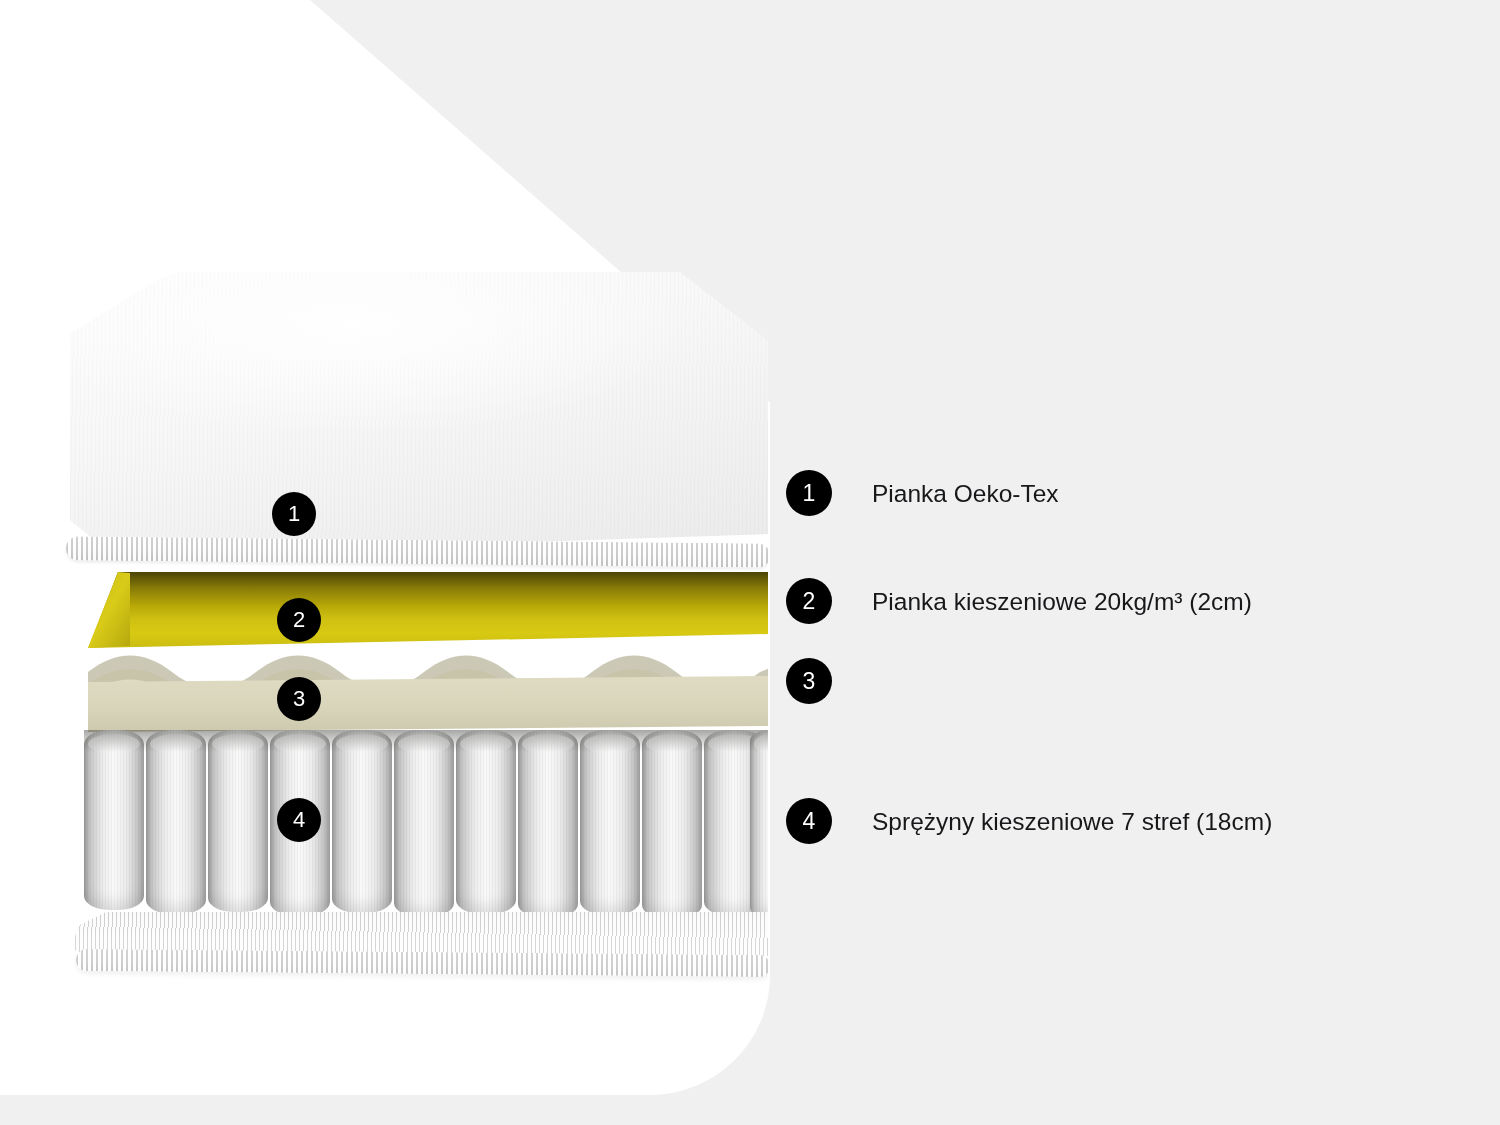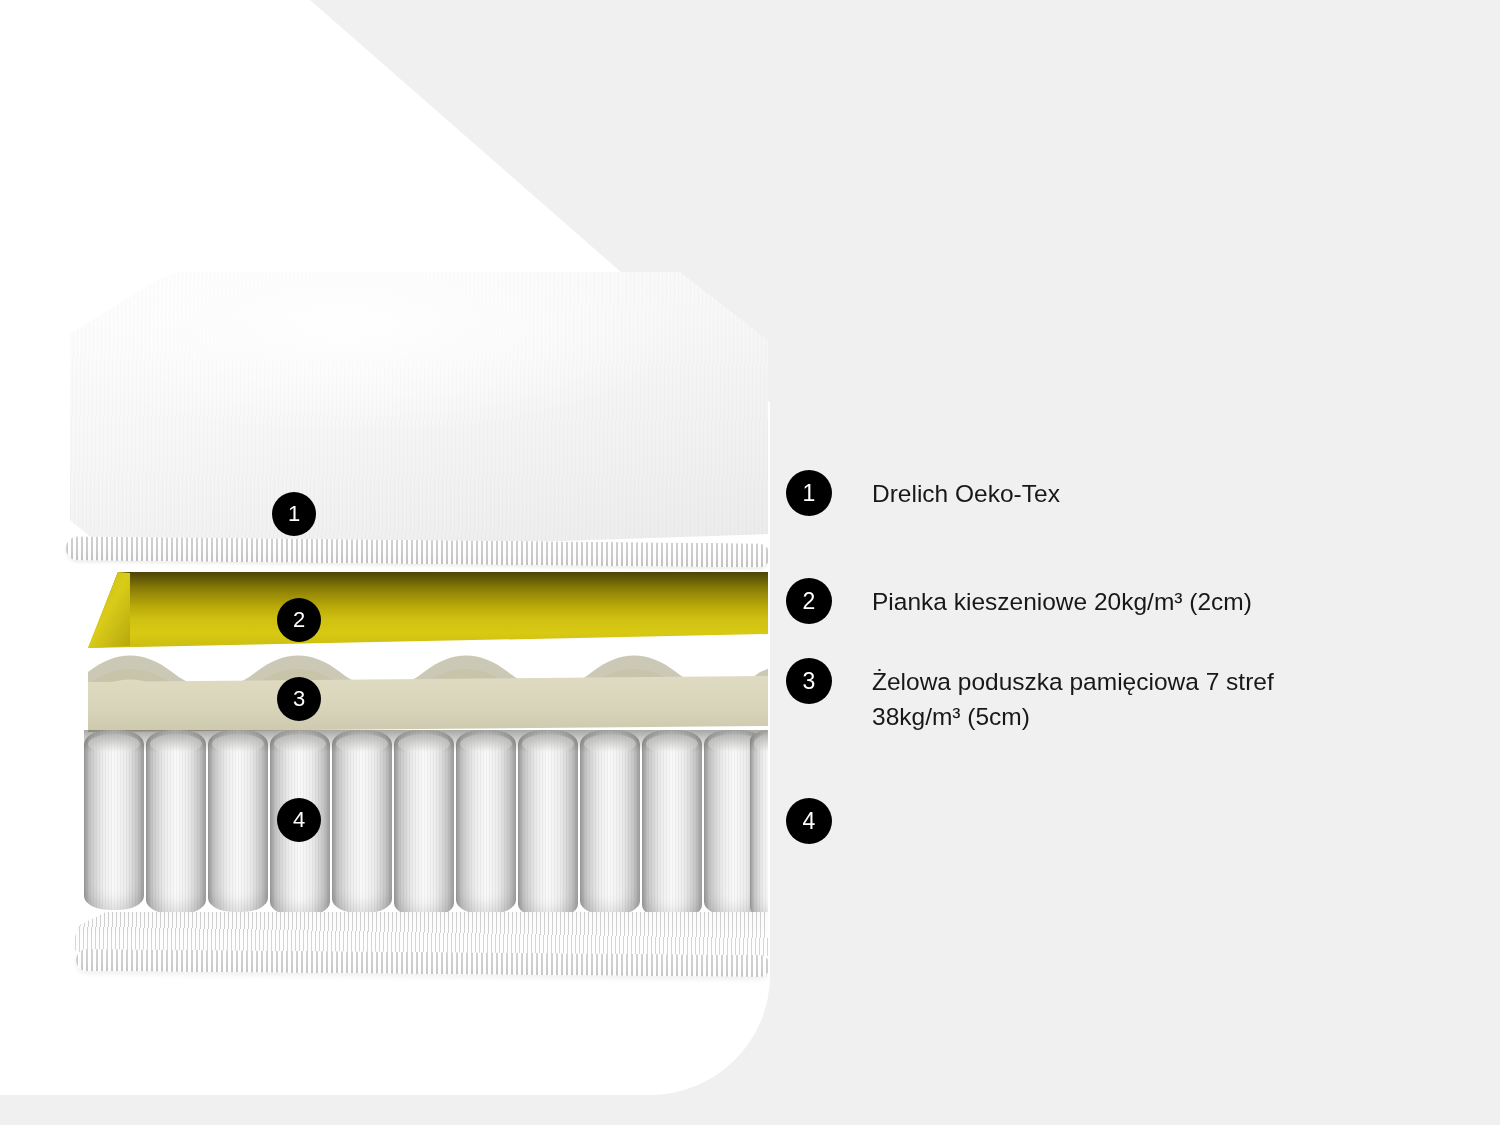--- a/index.html
+++ b/index.html
@@ -324,39 +324,38 @@
 
     </div>
   </div>
 
   <div class="legend">
 
     <div class="legend-row" style="top:0px;">
       <div class="badge legend-badge">
         <span>1</span>
       </div>
-      <div class="legend-text">Drelich Oeko-Tex</div>
+      <div class="legend-text">Pianka Oeko-Tex</div>
     </div>
 
     <div class="legend-row" style="top:108px;">
       <div class="badge legend-badge">
         <span>2</span>
       </div>
       <div class="legend-text">Pianka kieszeniowe 20kg/m³ (2cm)</div>
     </div>
 
     <div class="legend-row" style="top:188px;">
       <div class="badge legend-badge">
         <span>3</span>
       </div>
-      <div class="legend-text">Żelowa poduszka pamięciowa 7 stref
-38kg/m³ (5cm)</div>
     </div>
 
     <div class="legend-row" style="top:328px;">
       <div class="badge legend-badge">
         <span>4</span>
       </div>
+      <div class="legend-text">Sprężyny kieszeniowe 7 stref (18cm)</div>
     </div>
 
   </div>
 
 </div>
 
 </body></html>

